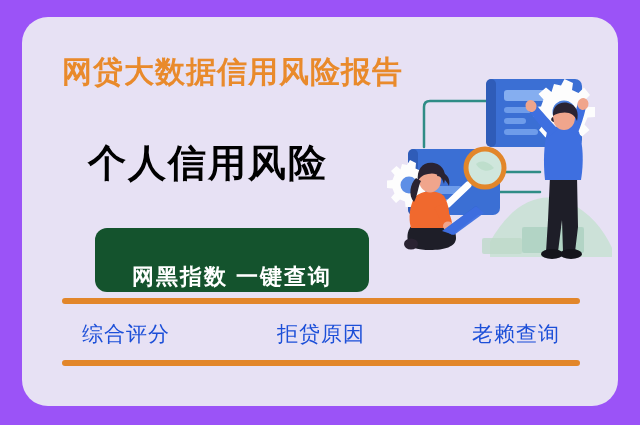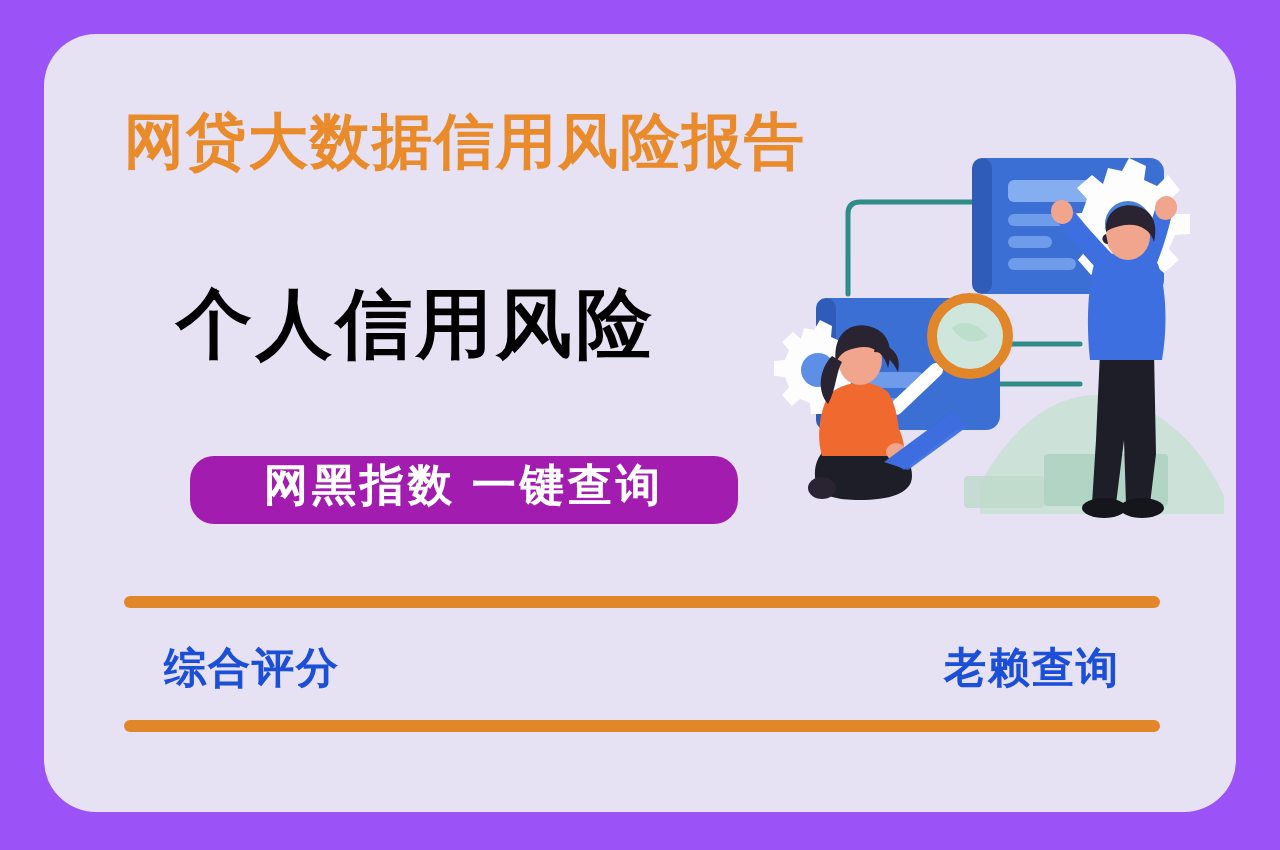--- a/index.html
+++ b/index.html
@@ -52,25 +52,25 @@
     color: #000000;
     letter-spacing: 2px;
     white-space: nowrap;
     line-height: 1;
   }
   .cta-button {
     position: absolute;
     left: 73px;
     top: 211px;
     width: 274px;
-    height: 34px;
-    background: #a21caf;
+    height: 64px;
+    background: #14532d;
     border-radius: 12px;
     display: flex;
-    align-items: flex-start;
+    align-items: flex-end;
     justify-content: center;
     box-sizing: border-box;
     border: none;
     cursor: pointer;
   }
   .cta-label {
     font-size: 22px;
     font-weight: bold;
     color: #FFFFFF;
     letter-spacing: 2px;
@@ -98,21 +98,21 @@
     top: 303px;
     width: 518px;
     display: flex;
     align-items: center;
     justify-content: space-between;
     padding: 0 20px;
     box-sizing: border-box;
   }
   .footer-item {
     font-size: 21px;
-    font-weight: bold;
+    font-weight: normal;
     color: #1C4FD8;
     letter-spacing: 1px;
     white-space: nowrap;
   }
 
   
   #illustration {
     position: absolute;
     left: 350px;
     top: 35px;
@@ -133,20 +133,21 @@
     <div class="subhead">个人信用风险</div>
 
     <div class="cta-button">
       <span class="cta-label">网黑指数  一键查询</span>
     </div>
 
     <div class="divider" id="divider-top"></div>
 
     <div class="footer-row">
       <span class="footer-item">综合评分</span>
+      <span class="footer-item">拒贷原因</span>
       <span class="footer-item">老赖查询</span>
     </div>
 
     <div class="divider" id="divider-bottom"></div>
 
     <div id="illustration">
       <svg width="246" height="235" viewBox="0 0 246 235" xmlns="http://www.w3.org/2000/svg">
 
         <g>
           <path d="M118 190 C 140 150, 170 138, 196 150 C 218 160, 232 178, 240 196 L240 205 L118 205 Z" fill="#C7E0D2" opacity="0.85"></path>

